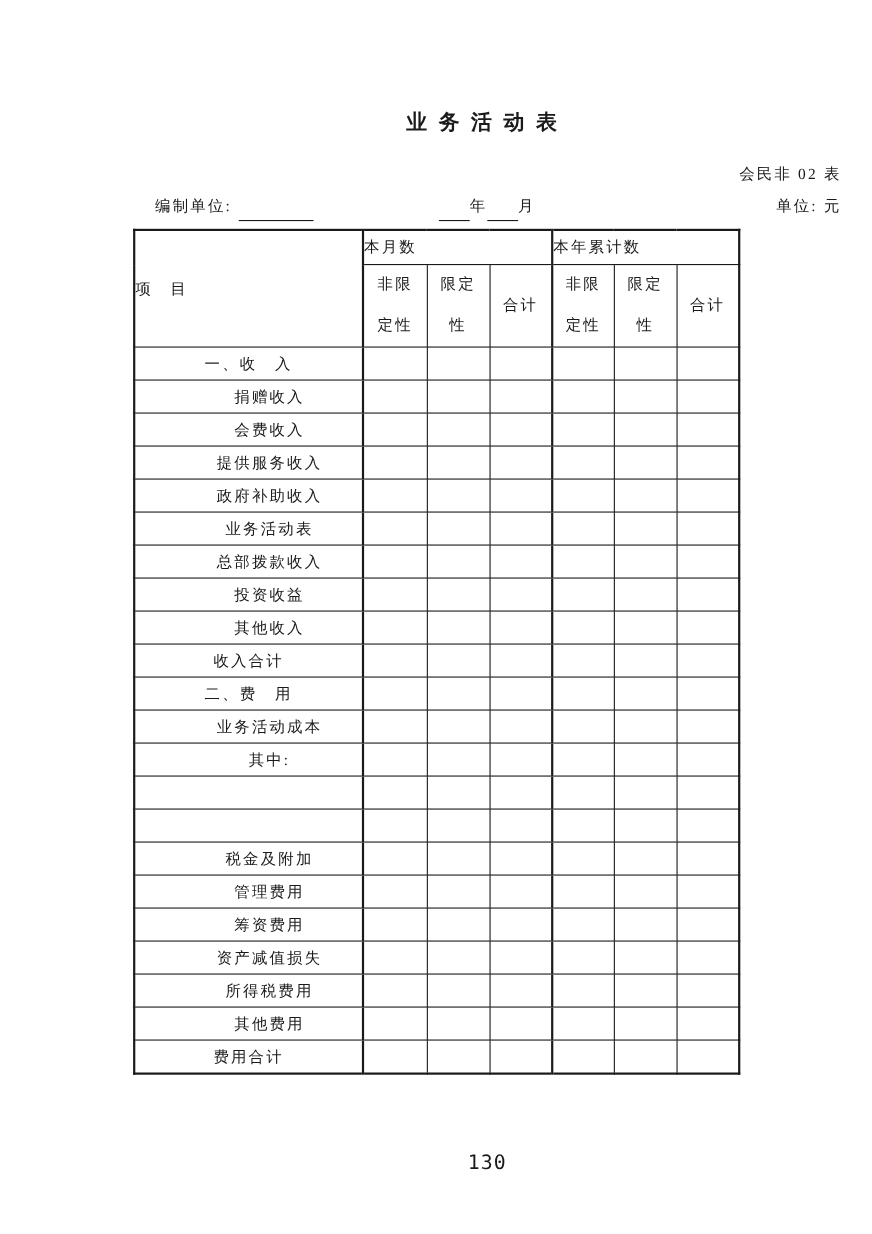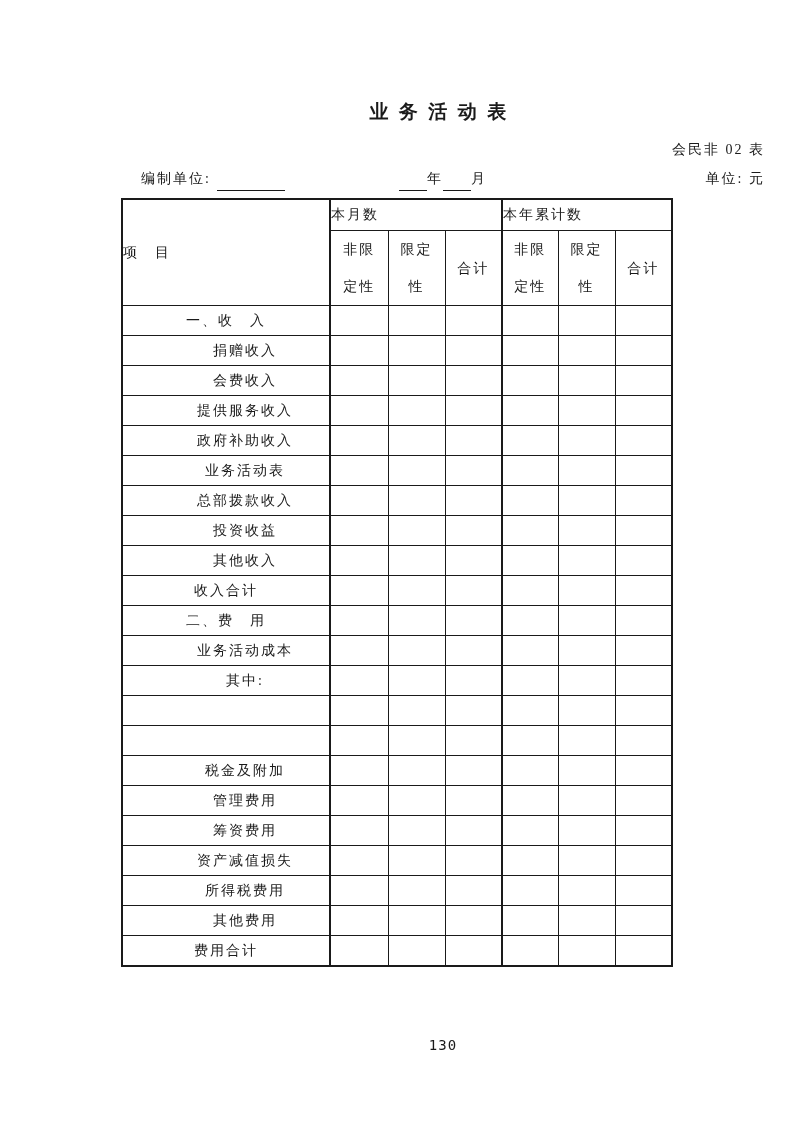--- a/index.html
+++ b/index.html
@@ -16,21 +16,21 @@
   }
   .doc-title {
     margin-top: 97px;
     text-align: center;
     font-size: 19px;
     line-height: 30px;
     font-weight: bold;
     letter-spacing: 0.55em;
   }
   .form-code {
-    margin-top: 13px;
+    margin-top: 23px;
     text-align: right;
     font-size: 14px;
     line-height: 20px;
     letter-spacing: 2px;
   }
   .meta-row {
     position: relative;
     margin-top: 7px;
     height: 24px;
     font-size: 14px;
@@ -73,21 +73,21 @@
     white-space: pre-line;
     line-height: 37px;
   }
   th.item-head { text-align: center; vertical-align: middle; }
   tbody td { height: 29px; }
   td.label { text-align: center; padding-left: 8px; letter-spacing: 2px; }
   td.label.indent { padding-left: 38px; }
   .page-number {
     margin-top: 70px;
     text-align: center;
-    font-size: 14px;
+    font-size: 18px;
     letter-spacing: 1px;
     font-family: "DejaVu Sans Mono", "Liberation Mono", monospace;
   }
 </style>
 </head>
 <body>
 
 <div class="sheet">
 
   <div class="doc-title">业务活动表</div>

